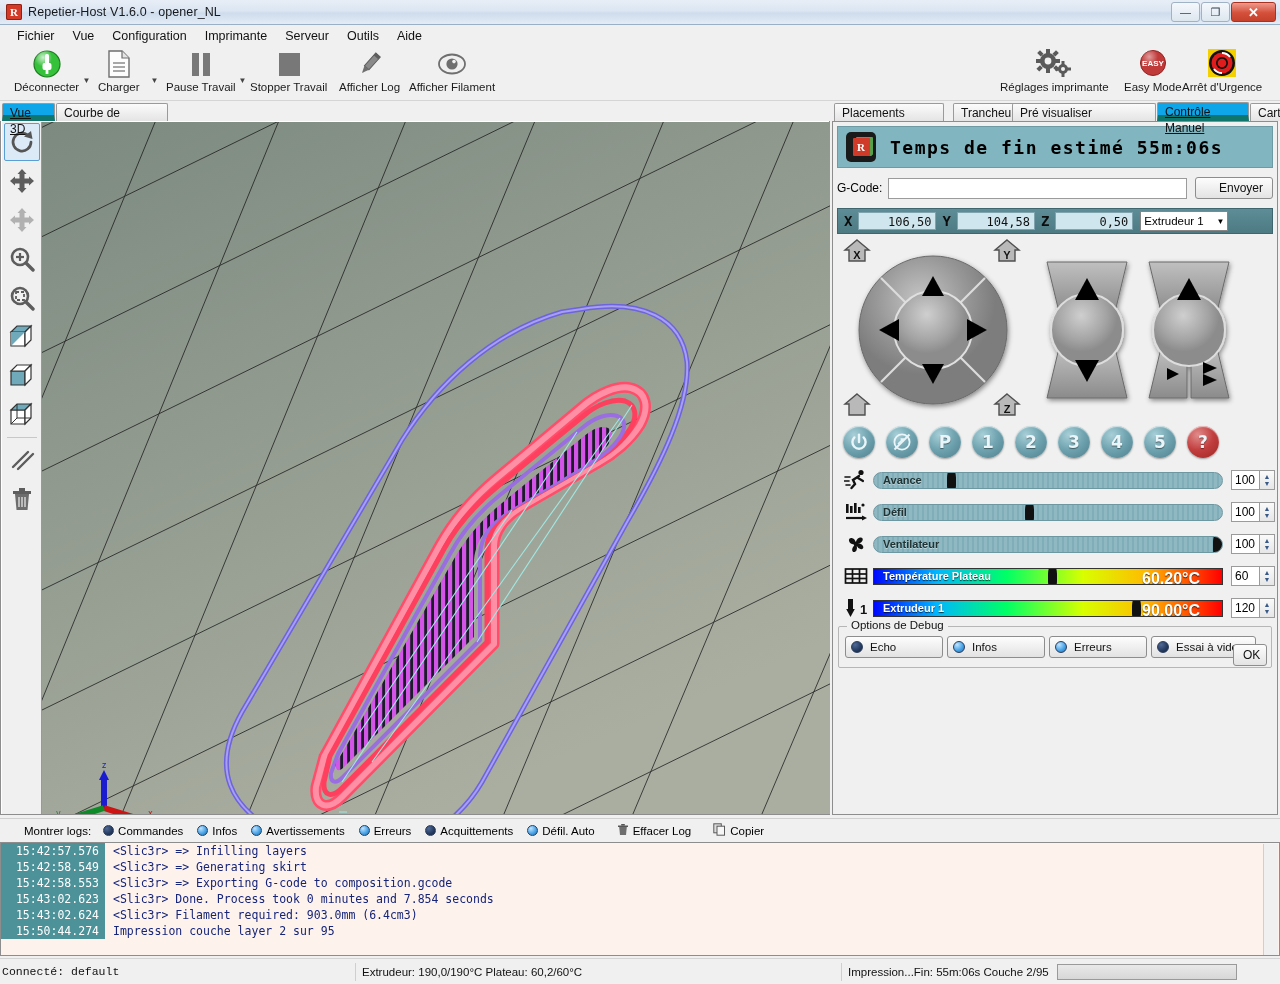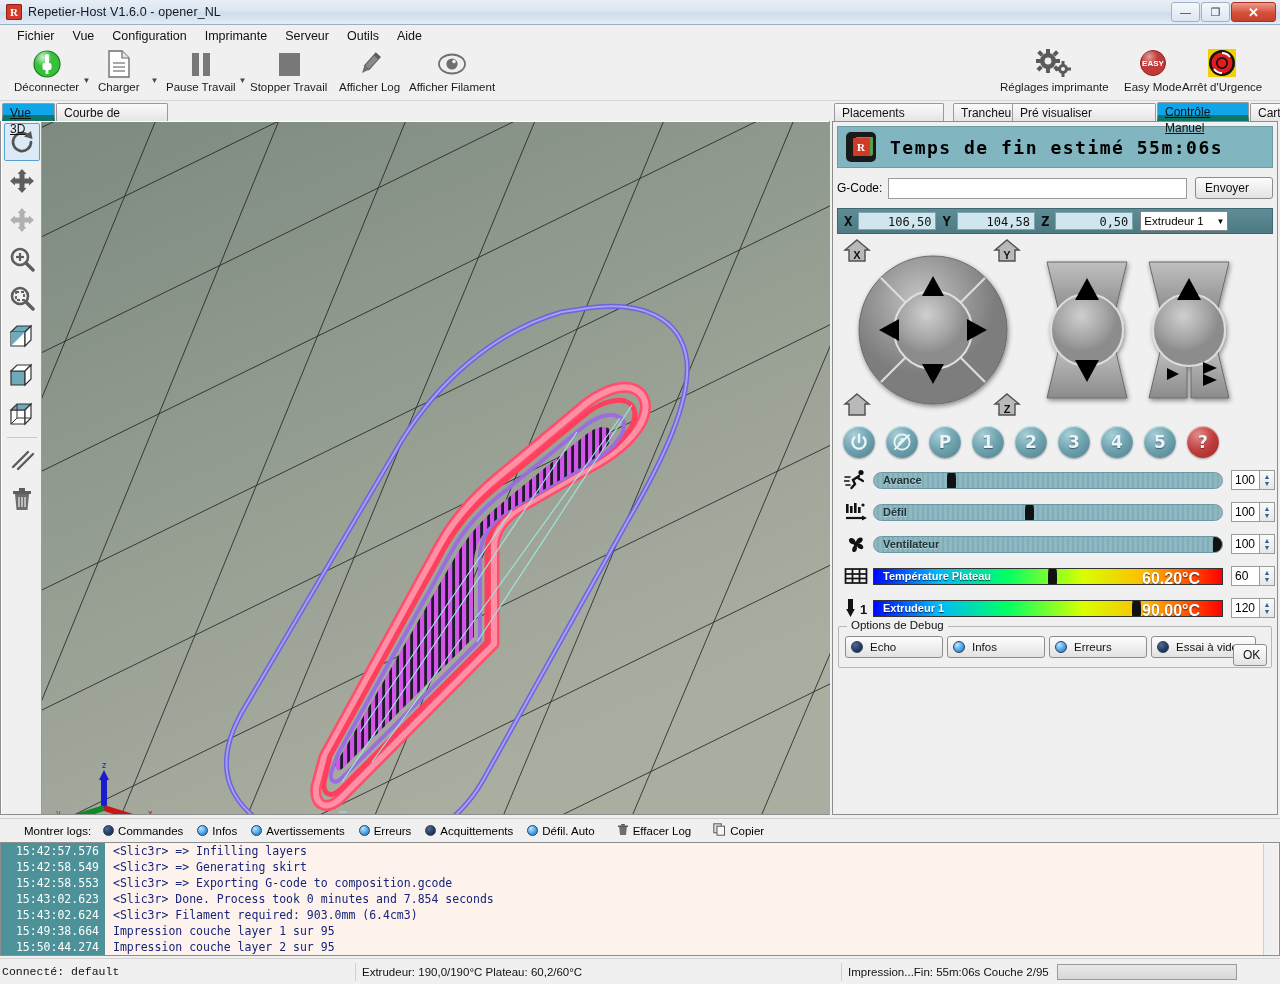--- a/index.html
+++ b/index.html
@@ -692,21 +692,21 @@
     <div class="eta">
       <div class="eta-ico">
         <div class="bk">R</div>
       </div>
       <div class="eta-txt">Temps de fin estimé 55m:06s</div>
     </div>
 
     <div class="gcode-row">
       <div class="gcode-lbl">G-Code:</div>
       <input class="gcode-input" type="text" placeholder="" style="">
-      <div class="btn" style="margin-left:8px; width:78px; text-align:left;">Envoyer</div>
+      <div class="btn" style="margin-left:8px; width:78px; text-align:right;">Envoyer</div>
     </div>
 
     <div class="coordbar">
       <div class="coord-grp">
         <div class="coord-ax">X</div>
         <div class="coord-val">106,50</div>
       </div>
       <div class="coord-grp">
         <div class="coord-ax">Y</div>
         <div class="coord-val">104,58</div>
@@ -1043,24 +1043,20 @@
     </div>
     <div class="logrow">
       <div class="logts">15:43:02.623</div>
       <div class="logmsg">&lt;Slic3r&gt; Done. Process took 0 minutes and 7.854 seconds</div>
     </div>
     <div class="logrow">
       <div class="logts">15:43:02.624</div>
       <div class="logmsg">&lt;Slic3r&gt; Filament required: 903.0mm (6.4cm3)</div>
     </div>
     <div class="logrow">
-      <div class="logts">15:49:38.664</div>
-      <div class="logmsg">Impression couche layer 1 sur 95</div>
-    </div>
-    <div class="logrow">
       <div class="logts">15:50:44.274</div>
       <div class="logmsg">Impression couche layer 2 sur 95</div>
     </div>
     <div class="logscroll"></div>
   </div>
 
   <div class="statusbar">
     <div class="sb-cell" style="width:355px; padding-left:2px;font-family:Liberation Mono, monospace;">Connecté: default</div>
     <div class="sep-v"></div>
     <div class="sb-cell" style="width:485px; padding-left:6px;">Extrudeur: 190,0/190°C Plateau: 60,2/60°C</div>

